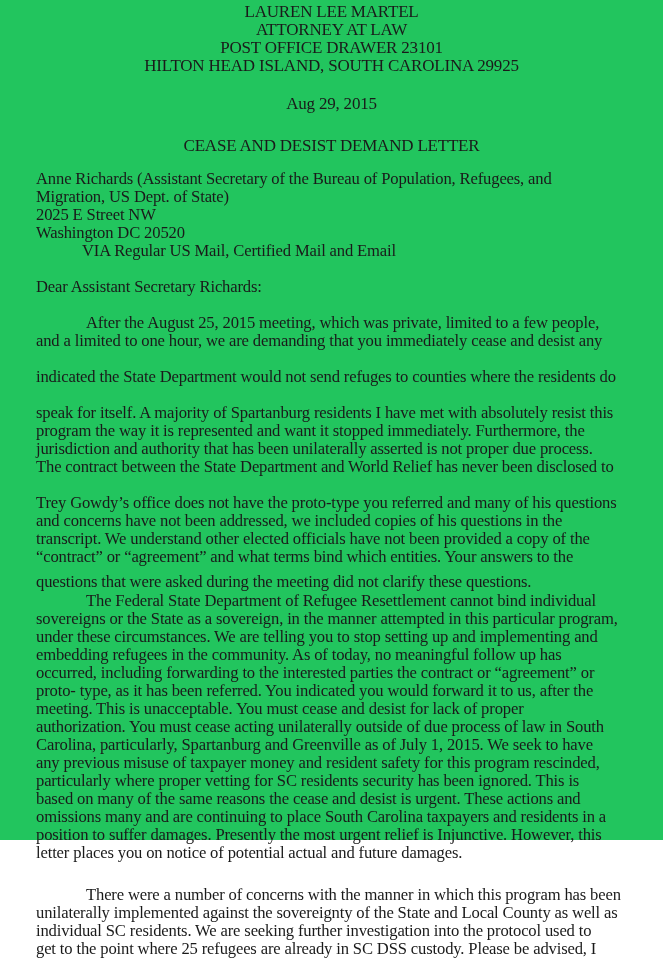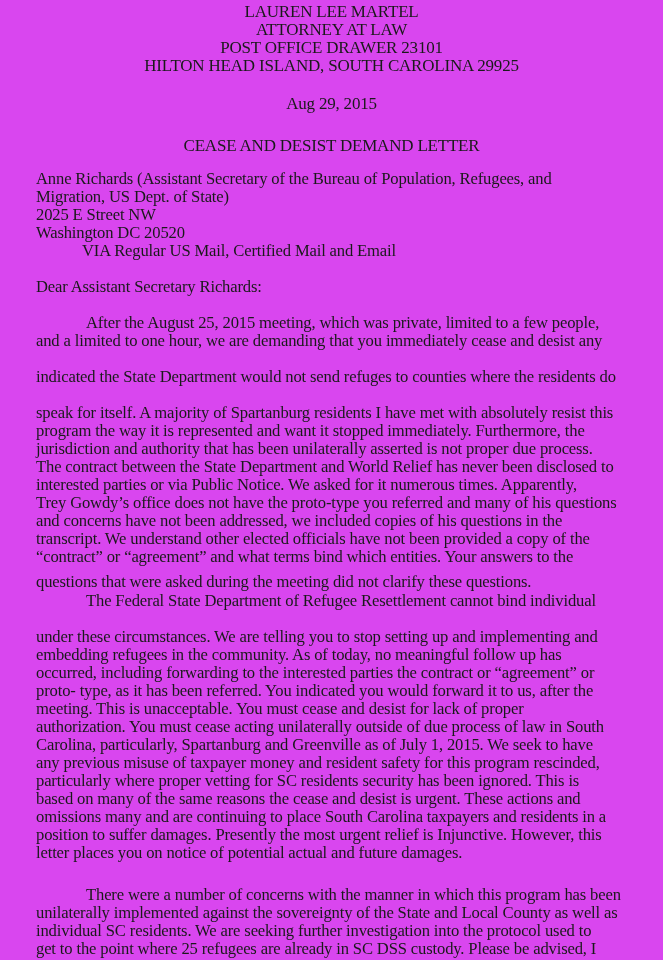--- a/index.html
+++ b/index.html
@@ -12,22 +12,22 @@
       height: 960px;
       overflow: hidden;
       position: relative;
       font-family: "Liberation Serif", "DejaVu Serif", serif;
       color: #1a1a1a;
     }
     .page {
       position: absolute;
       left: 0; top: 0;
       width: 663px;
-      height: 960px;
-      background: #d946ef;
+      height: 840px;
+      background: #22c55e;
     }
     .center {
       position: absolute;
       left: 0;
       width: 663px;
       text-align: center;
       font-size: 17px;
       line-height: 17px;
       white-space: nowrap;
       letter-spacing: -0.2px;
@@ -66,28 +66,28 @@
 
   <div class="line" style="top:278px;">Dear Assistant Secretary Richards:</div>
 
   <div class="line indent" style="top:314px;">After the August 25, 2015 meeting, which was private, limited to a few people,</div>
   <div class="line" style="top:332px;">and a limited to one hour, we are demanding that you immediately cease and desist any</div>
   <div class="line" style="top:368px;">indicated the State Department would not send refuges to counties where the residents do</div>
   <div class="line" style="top:404px;">speak for itself.  A majority of Spartanburg residents I have met with absolutely resist this</div>
   <div class="line" style="top:422px;">program the way it is represented and want it stopped immediately.  Furthermore, the</div>
   <div class="line" style="top:440px;">jurisdiction and authority that has been unilaterally asserted is not proper due process.</div>
   <div class="line" style="top:458px;">The contract between the State Department and World Relief has never been disclosed to</div>
-  <div class="line" style="top:476px;">interested parties or via Public Notice.   We asked for it numerous times.  Apparently,</div>
   <div class="line" style="top:494px;">Trey Gowdy’s office does not have the proto-type you referred and many of his questions</div>
   <div class="line" style="top:512px;">and concerns have not been addressed, we included copies of his questions in the</div>
   <div class="line" style="top:530px;">transcript.    We understand other elected officials have not been provided a copy of the</div>
   <div class="line" style="top:548px;">“contract” or “agreement” and what terms bind which entities.   Your answers to the</div>
   <div class="line" style="top:553px;margin-top:20px;">questions that were asked during the meeting did not clarify these questions.</div>
 
   <div class="line indent" style="top:592px;">The Federal State Department of Refugee Resettlement cannot bind individual</div>
+  <div class="line" style="top:610px;">sovereigns or the State as a sovereign, in the manner attempted in this particular program,</div>
   <div class="line" style="top:628px;">under these circumstances. We are telling you to stop setting up and implementing and</div>
   <div class="line" style="top:646px;">embedding refugees in the community.   As of today, no meaningful follow up has</div>
   <div class="line" style="top:664px;">occurred, including forwarding to the interested parties the contract or “agreement” or</div>
   <div class="line" style="top:682px;">proto- type, as it has been referred.  You indicated you would forward it to us, after the</div>
   <div class="line" style="top:700px;">meeting.  This is unacceptable.  You must cease and desist for lack of proper</div>
   <div class="line" style="top:718px;">authorization.  You must cease acting unilaterally outside of due process of law in South</div>
   <div class="line" style="top:736px;">Carolina, particularly, Spartanburg and Greenville as of July 1, 2015.  We seek to have</div>
   <div class="line" style="top:754px;">any previous misuse of taxpayer money and resident safety for this program rescinded,</div>
   <div class="line" style="top:772px;">particularly where proper vetting for SC residents security has been ignored.  This is</div>
   <div class="line" style="top:790px;">based on many of the same reasons the cease and desist is urgent.   These actions and</div>

